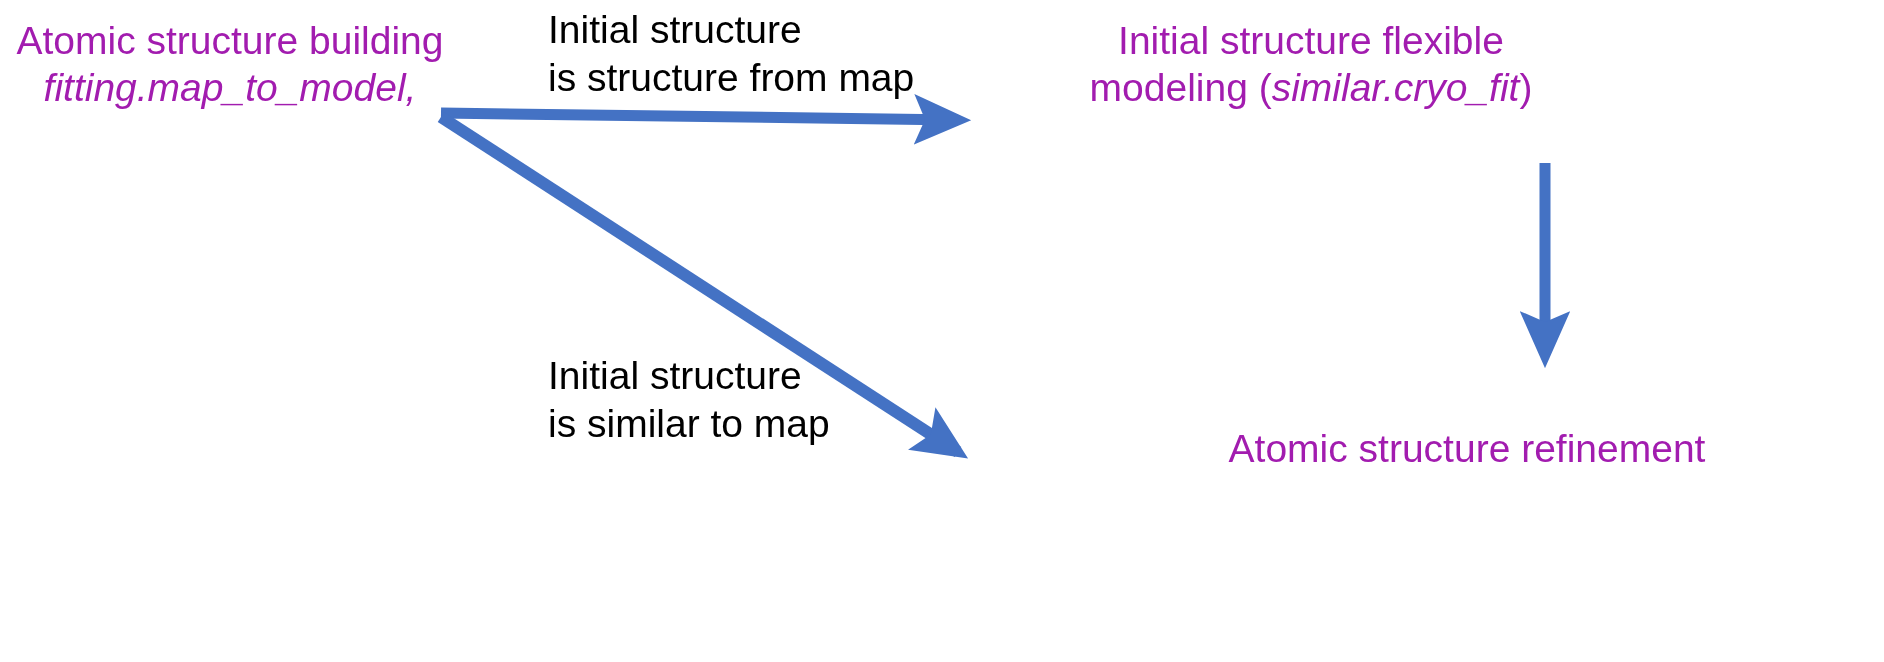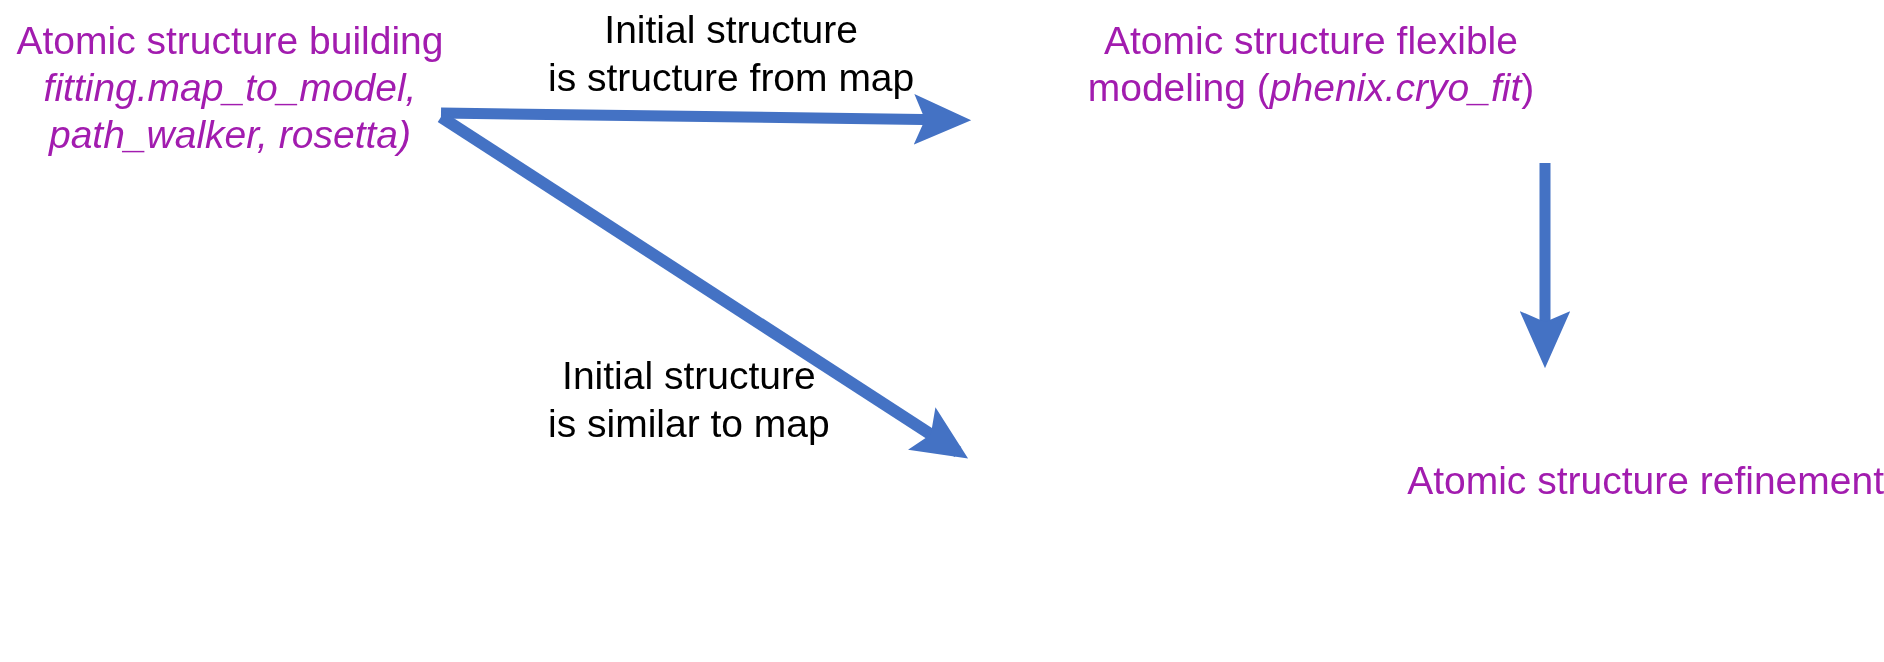--- a/index.html
+++ b/index.html
@@ -23,32 +23,32 @@
     line-height: 1.20;
     font-size: 39px;
     color: #a21caf;
     white-space: nowrap;
   }
   .node .ln { display: block; }
   .node .it { font-style: italic; }
 
   .edge-label {
     position: absolute;
-    text-align: center;
+    text-align: left;
     line-height: 1.22;
     font-size: 39px;
     color: #000;
     white-space: nowrap;
   }
   .edge-label .ln { display: block; }
 
   
   #node-building   { left: 0px;    top: 18px;  width: 460px; }
   #node-fitting    { left: 1076px; top: 18px;  width: 470px; }
-  #node-refinement { left: 1050px; top: 458px; width: 834px; text-align: right; }
+  #node-refinement { left: 1050px; top: 426px; width: 834px; }
 
   
   #arrow-layer {
     position: absolute;
     left: 0; top: 0;
     width: 1884px; height: 662px;
     overflow: visible;
   }
 </style>
 </head>
@@ -76,33 +76,32 @@
   </g>
 
   <g>
     <line x1="1545" y1="163" x2="1545" y2="355" stroke="#4472C4" stroke-width="11" marker-end="url(#ah-v)"></line>
   </g>
 </svg>
 
 <div class="node" id="node-building">
   <span class="ln">Atomic structure building</span>
   <span class="ln it">fitting.map_to_model,</span>
-  <span class="ln it">path_walker, rosetta)</span>
 </div>
 
 <div class="edge-label" id="label-different" style="left:548px; top:6px;">
   <span class="ln">Initial structure</span>
   <span class="ln">is structure from map</span>
 </div>
 
 <div class="edge-label" id="label-similar" style="left:548px; top:352px;">
   <span class="ln">Initial structure</span>
   <span class="ln">is similar to map</span>
 </div>
 
 <div class="node" id="node-fitting">
-  <span class="ln">Atomic structure flexible</span>
-  <span class="ln"><span>modeling (</span><span class="it">phenix.cryo_fit</span><span>)</span></span>
+  <span class="ln">Initial structure flexible</span>
+  <span class="ln"><span>modeling (</span><span class="it">similar.cryo_fit</span><span>)</span></span>
 </div>
 
 <div class="node" id="node-refinement">
   <span class="ln">Atomic structure refinement</span>
 </div>
 
 </body></html>

